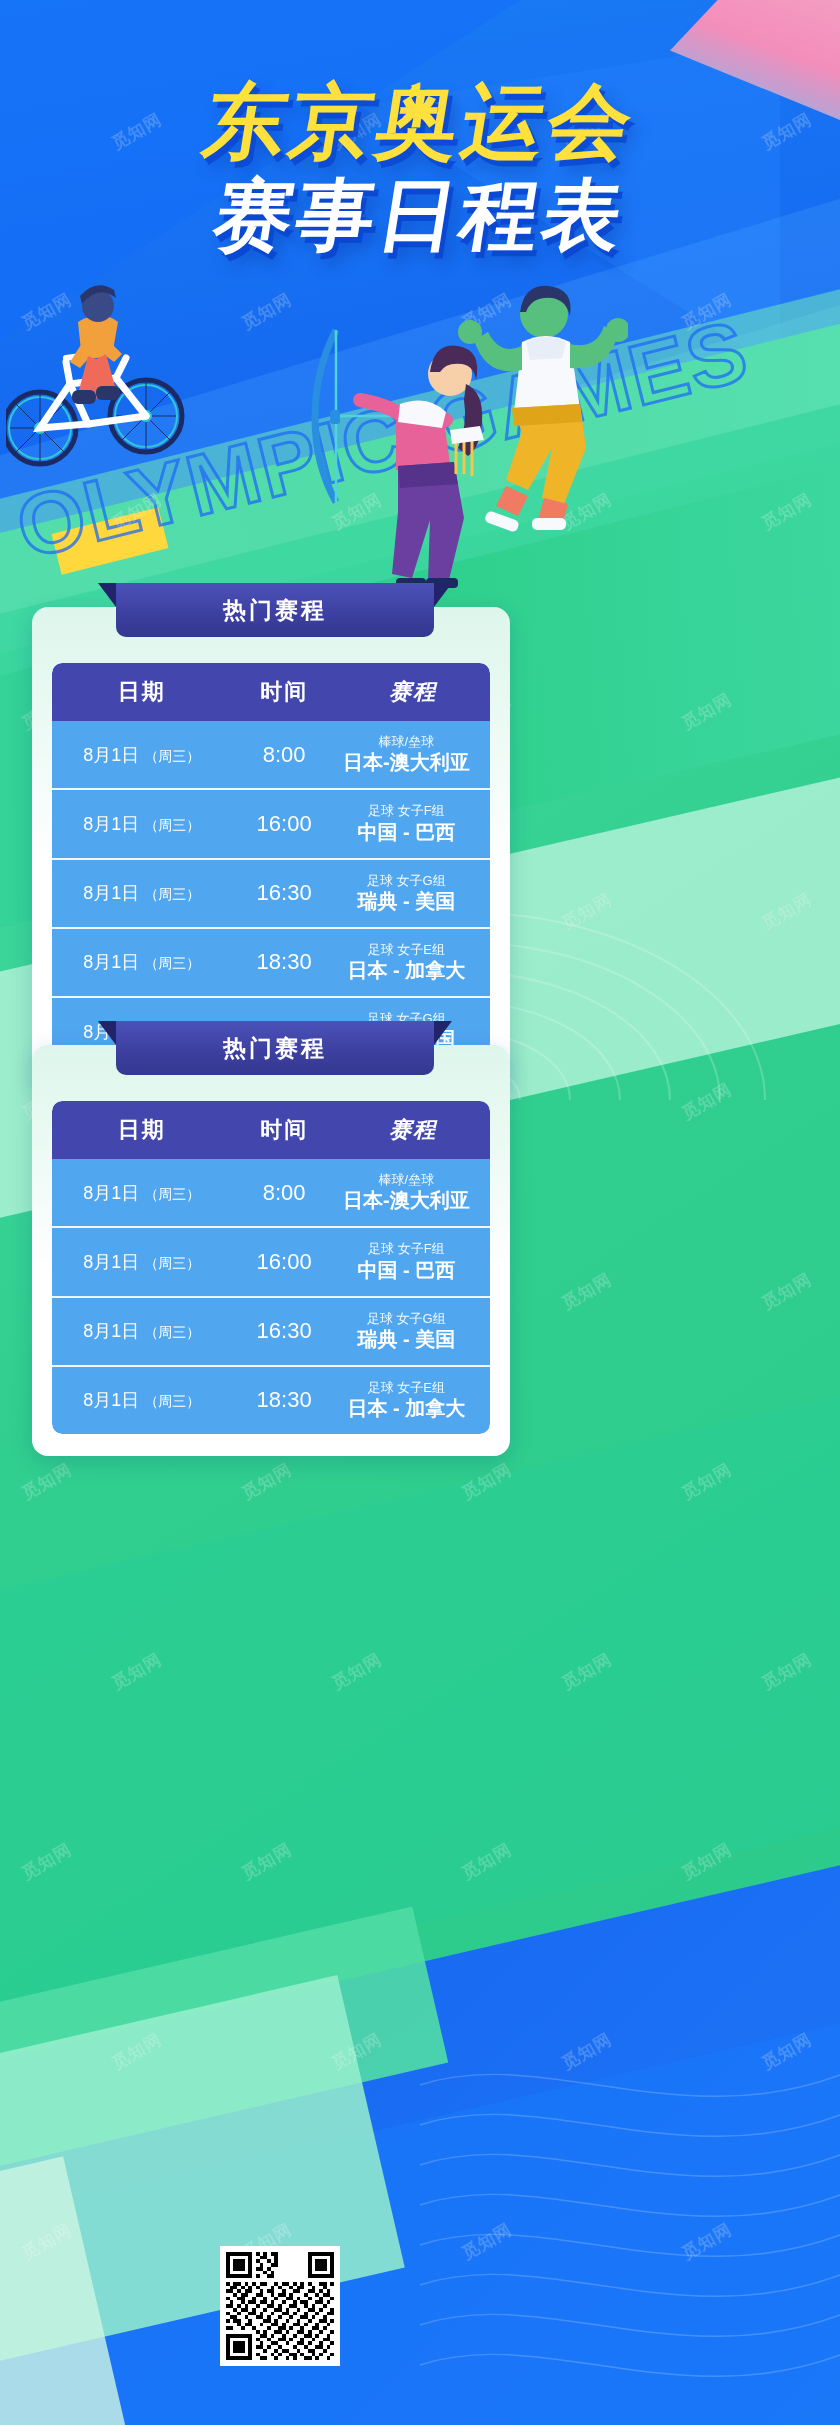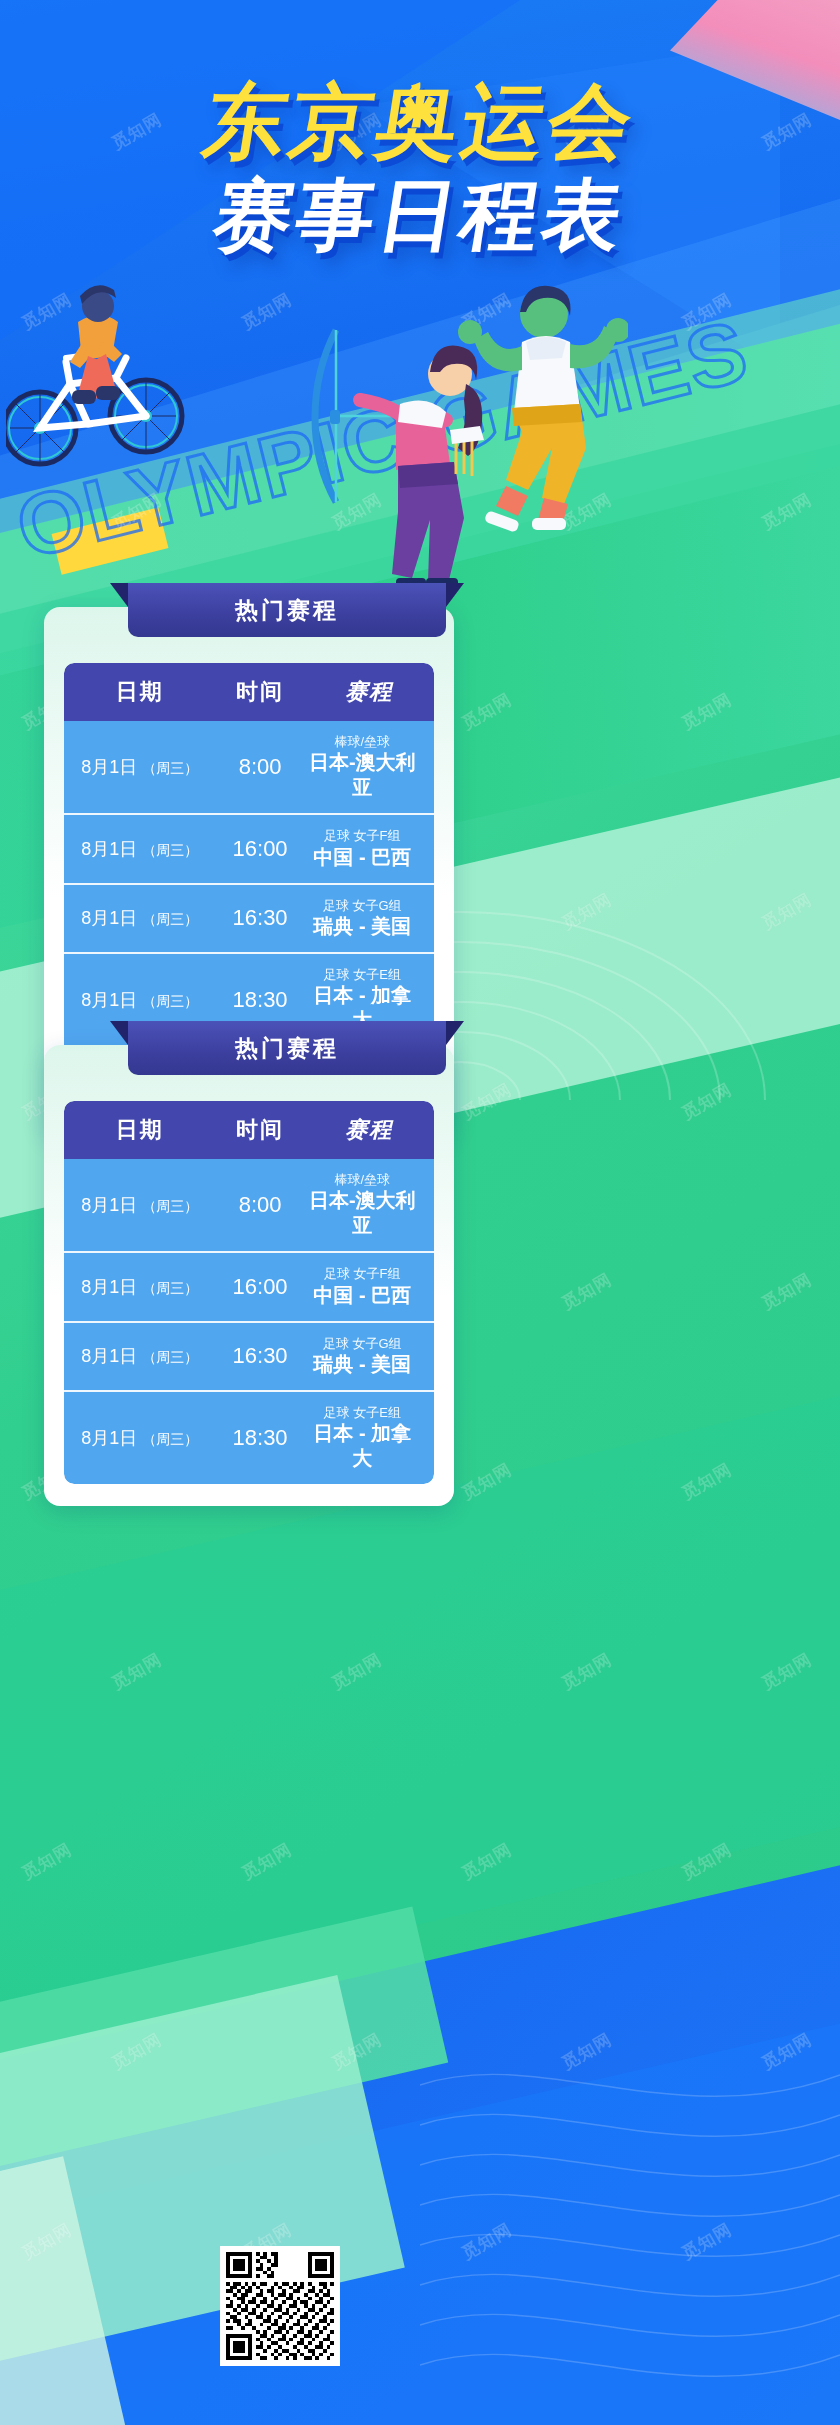--- a/index.html
+++ b/index.html
@@ -96,21 +96,21 @@
     font-family:"DejaVu Sans","Liberation Sans",sans-serif;
   }
 
   
   .athlete{position:absolute;z-index:5;}
   .cyclist{top:278px;left:6px;}
   .archer{top:288px;left:300px;}
   .runner{top:272px;left:448px;}
 
   
-  .card{position:absolute;z-index:8;width:410px;left:44px;
+  .card{position:absolute;z-index:8;width:478px;left:32px;
     background:linear-gradient(180deg,#ddf6ec 0%,#ffffff 55%,#ffffff 100%);
     border-radius:16px;padding:56px 20px 22px;
     box-shadow:0 6px 22px rgba(10,50,120,.18);}
   .card-1{top:607px;}
   .card-2{top:1045px;}
 
   .ribbon{position:absolute;top:-24px;left:84px;width:318px;height:54px;
     background:linear-gradient(180deg,#4b52b8 0%,#3c3f9e 60%,#343890 100%);
     border-radius:0 0 10px 10px;
     display:flex;align-items:center;justify-content:center;

